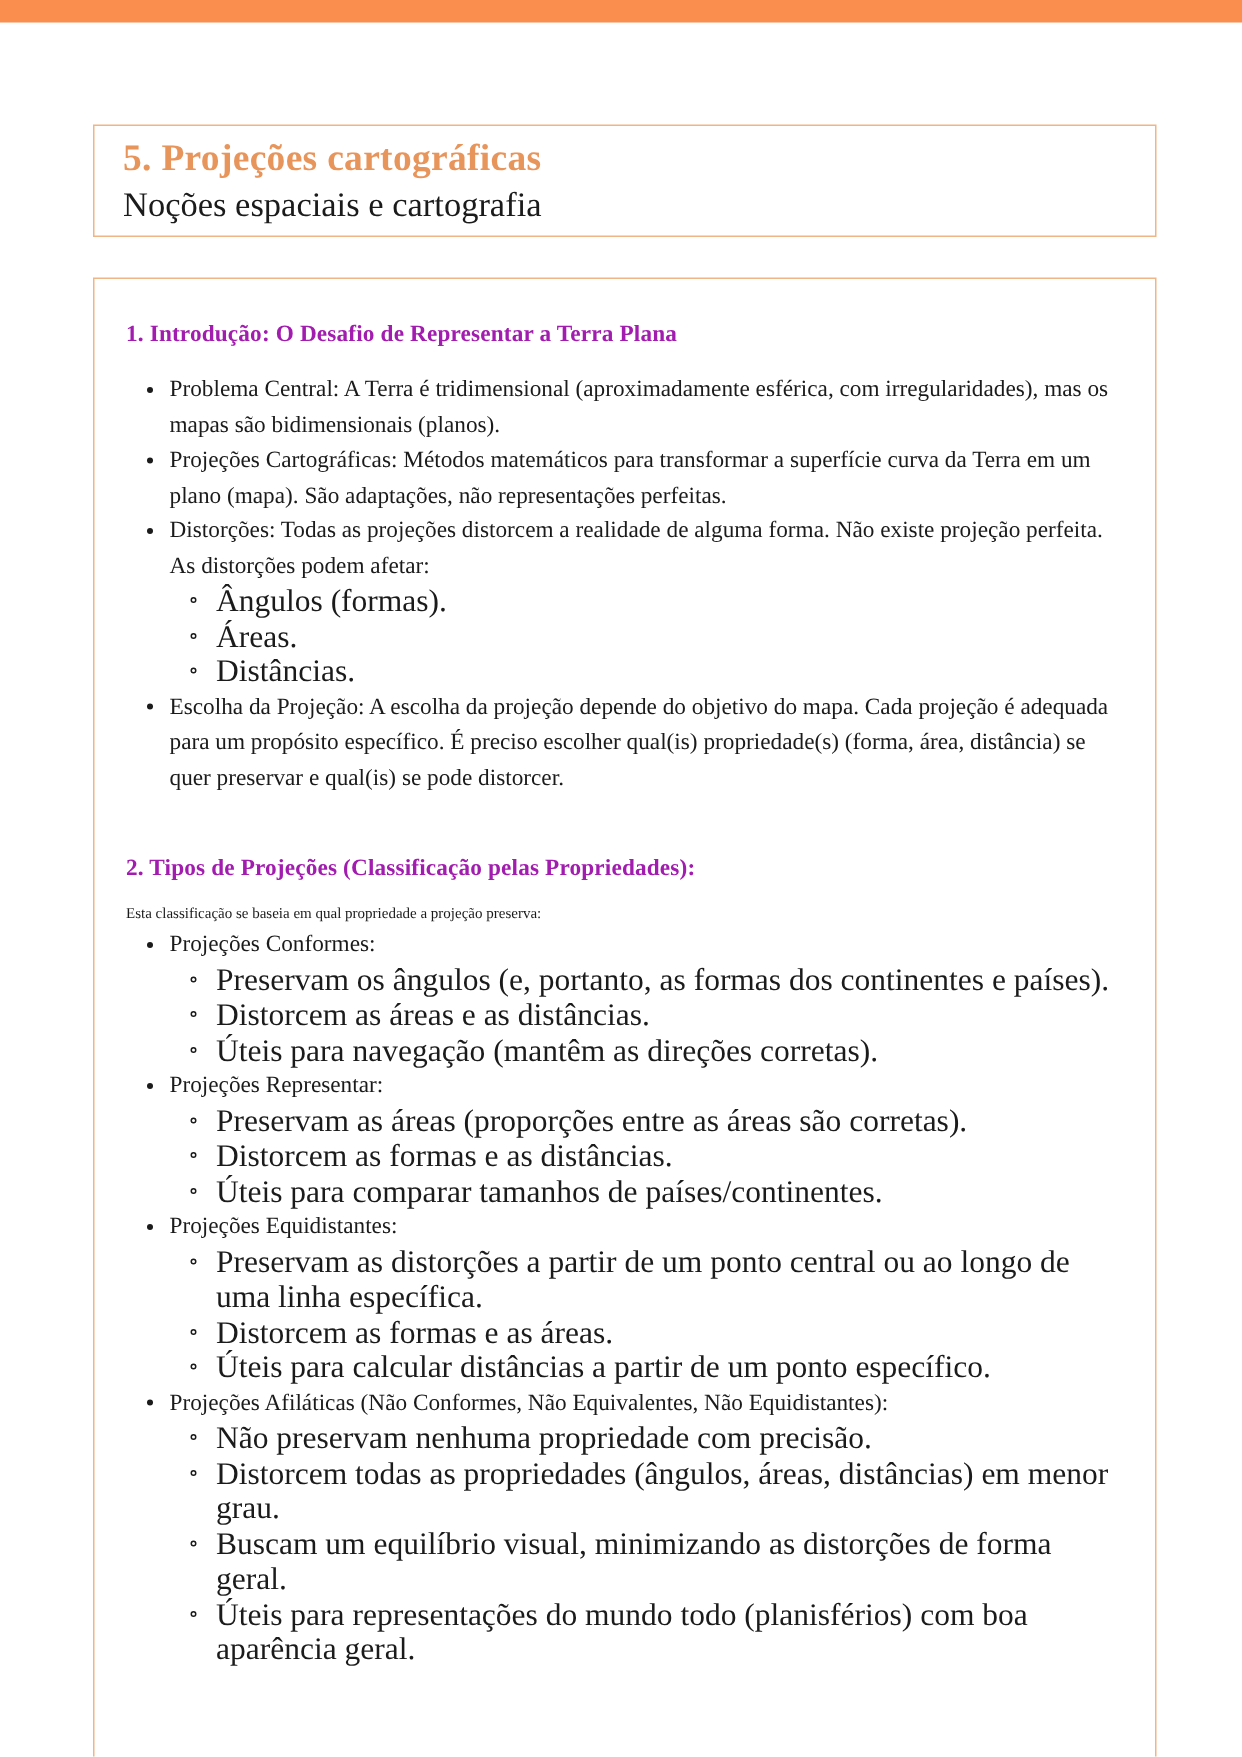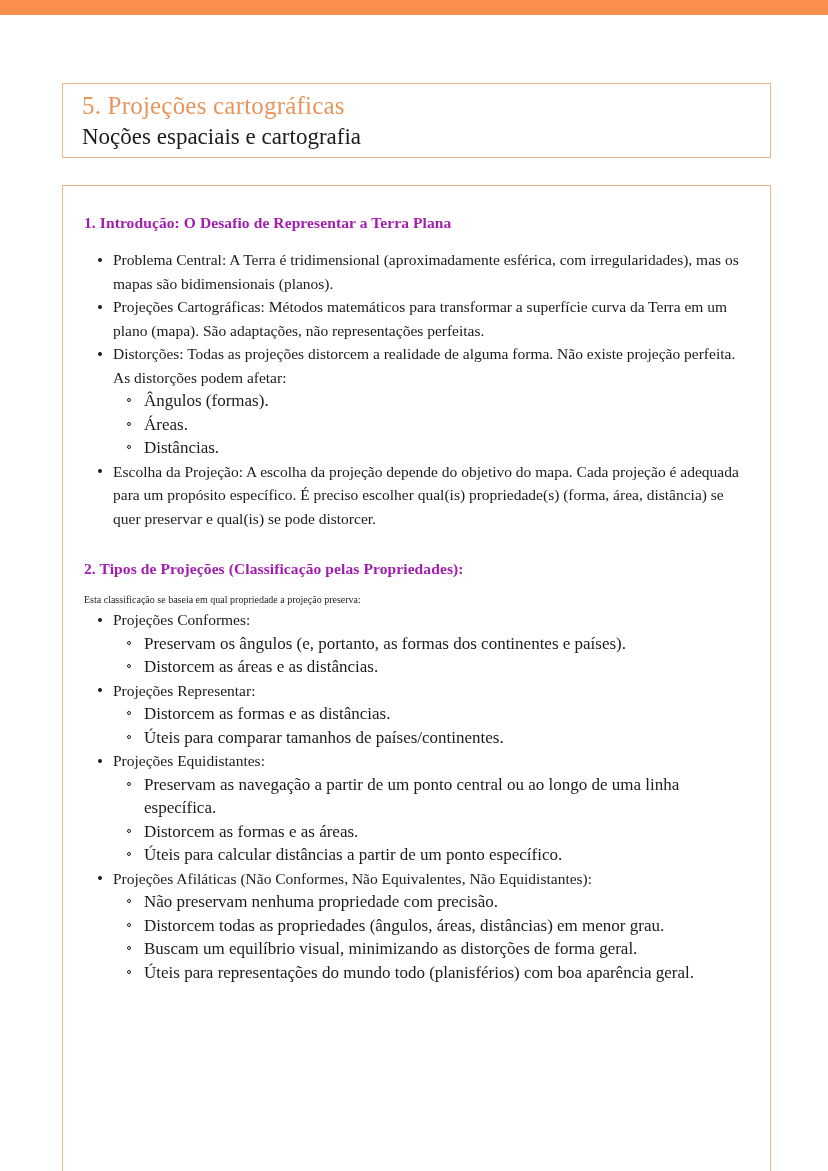--- a/index.html
+++ b/index.html
@@ -33,21 +33,21 @@
     border: 1px solid #f0b584;
     box-sizing: border-box;
     background: #ffffff;
   }
 
   #doc-title {
     position: absolute;
     left: 19px;
     top: 8px;
     font-size: 25px;
-    font-weight: normal;
+    font-weight: bold;
     color: #e8955c;
     letter-spacing: 0.2px;
     white-space: nowrap;
   }
 
   #doc-subtitle {
     position: absolute;
     left: 19px;
     top: 40px;
     font-size: 23px;
@@ -73,21 +73,21 @@
 
   .section-heading {
     font-size: 15.5px;
     font-weight: bold;
     color: #a21caf;
     margin: 0 0 16px 0;
     letter-spacing: 0.1px;
   }
 
   .section-heading.spaced-top {
-    margin-top: 30px;
+    margin-top: 40px;
   }
 
   .section-intro {
     font-size: 10px;
     margin: 0 0 3px 0;
     color: #1b1b1b;
   }
 
   ul.level1 {
     list-style: none;
@@ -116,21 +116,21 @@
 
   ul.level2 {
     list-style: none;
     margin: 0;
     padding: 0;
   }
 
   ul.level2 > li {
     position: relative;
     padding-left: 31px;
-    font-size: 17px;
+    font-size: 21px;
     line-height: 23.5px;
     color: #1b1b1b;
   }
 
   ul.level2 > li > .bullet-circle {
     position: absolute;
     left: 14px;
     top: 9px;
     width: 4px;
     height: 4px;
@@ -166,27 +166,29 @@
             <li><span class="bullet-circle"></span><span>Distâncias.</span></li>
           </ul></li>
         <li><span class="bullet-dot"></span><span>Escolha da Projeção: A escolha da projeção depende do objetivo do mapa. Cada projeção é adequada para um propósito específico. É preciso escolher qual(is) propriedade(s) (forma, área, distância) se quer preservar e qual(is) se pode distorcer.</span></li>
       </ul>
       <div class="section-heading spaced-top">2. Tipos de Projeções (Classificação pelas Propriedades):</div>
       <div class="section-intro">Esta classificação se baseia em qual propriedade a projeção preserva:</div>
       <ul class="level1">
         <li><span class="bullet-dot"></span><span>Projeções Conformes:</span><ul class="level2">
             <li><span class="bullet-circle"></span><span>Preservam os ângulos (e, portanto, as formas dos continentes e países).</span></li>
             <li><span class="bullet-circle"></span><span>Distorcem as áreas e as distâncias.</span></li>
+            <li><span class="bullet-circle"></span><span>Úteis para navegação (mantêm as direções corretas).</span></li>
           </ul></li>
         <li><span class="bullet-dot"></span><span>Projeções Representar:</span><ul class="level2">
+            <li><span class="bullet-circle"></span><span>Preservam as áreas (proporções entre as áreas são corretas).</span></li>
             <li><span class="bullet-circle"></span><span>Distorcem as formas e as distâncias.</span></li>
             <li><span class="bullet-circle"></span><span>Úteis para comparar tamanhos de países/continentes.</span></li>
           </ul></li>
         <li><span class="bullet-dot"></span><span>Projeções Equidistantes:</span><ul class="level2">
-            <li><span class="bullet-circle"></span><span>Preservam as navegação a partir de um ponto central ou ao longo de uma linha específica.</span></li>
+            <li><span class="bullet-circle"></span><span>Preservam as distorções a partir de um ponto central ou ao longo de uma linha específica.</span></li>
             <li><span class="bullet-circle"></span><span>Distorcem as formas e as áreas.</span></li>
             <li><span class="bullet-circle"></span><span>Úteis para calcular distâncias a partir de um ponto específico.</span></li>
           </ul></li>
         <li><span class="bullet-dot"></span><span>Projeções Afiláticas (Não Conformes, Não Equivalentes, Não Equidistantes):</span><ul class="level2">
             <li><span class="bullet-circle"></span><span>Não preservam nenhuma propriedade com precisão.</span></li>
             <li><span class="bullet-circle"></span><span>Distorcem todas as propriedades (ângulos, áreas, distâncias) em menor grau.</span></li>
             <li><span class="bullet-circle"></span><span>Buscam um equilíbrio visual, minimizando as distorções de forma geral.</span></li>
             <li><span class="bullet-circle"></span><span>Úteis para representações do mundo todo (planisférios) com boa aparência geral.</span></li>
           </ul></li>
       </ul>

